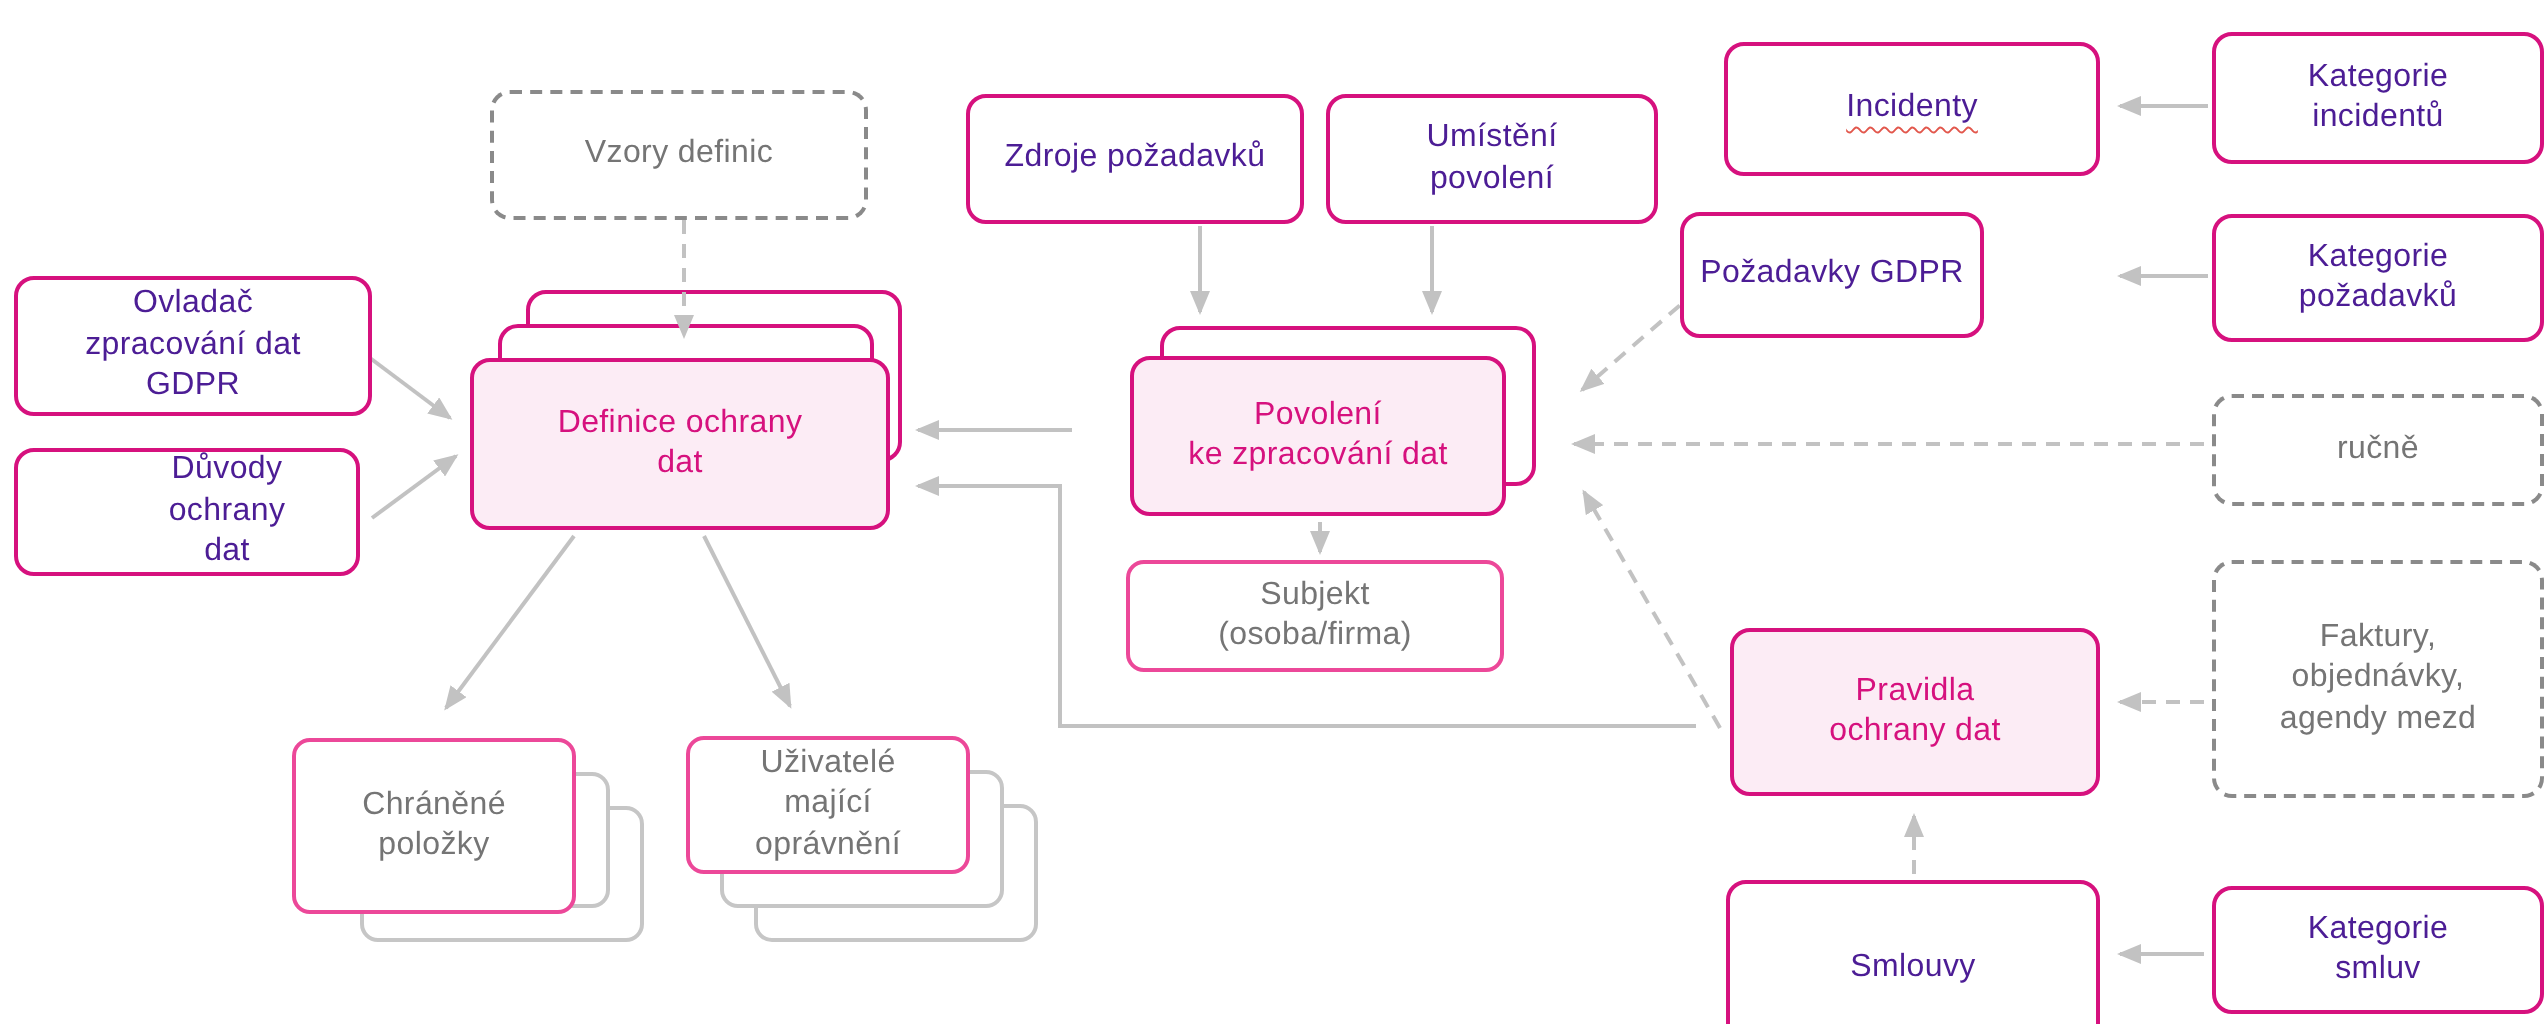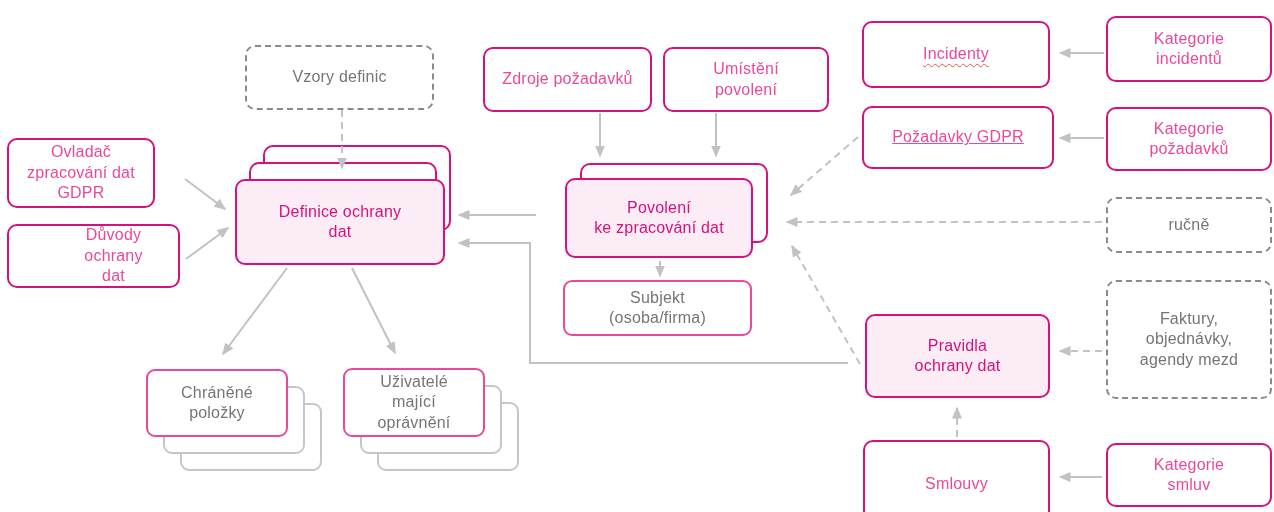--- a/index.html
+++ b/index.html
@@ -6,21 +6,21 @@
   #stage{
     position:relative;width:1274px;height:512px;background:#ffffff;
     font-family:"Liberation Sans", sans-serif;overflow:hidden;
   }
   .node{
     position:absolute;box-sizing:border-box;border-radius:10px;background:#ffffff;
     display:flex;align-items:center;justify-content:center;text-align:center;
     font-size:16px;line-height:1.28;letter-spacing:.2px;z-index:10;
   }
   .node .lbl{white-space:pre-line;padding:2px 6px;}
-  .pink-border{border:2.5px solid #d6117e;color:#ec4899;}
+  .pink-border{border:2.5px solid #d6117e;color:#4c1d95;}
   .pink-filled{border:2.5px solid #d6117e;background:#fcecf5;color:#d6117e;}
   .gray-border{border:2px solid #ec4899;color:#757575;border-radius:9px;}
   .gray-dashed{border:2px dashed #8a8a8a;color:#757575;}
   .echo{position:absolute;box-sizing:border-box;border-radius:10px;background:#ffffff;}
   .echo.pink{border:2.5px solid #d6117e;z-index:1;}
   .echo.gray{border:2px solid #c6c6c6;z-index:1;border-radius:9px;}
   .squiggle{
     text-decoration-line:underline;text-decoration-style:wavy;
     text-decoration-color:#e2574c;text-decoration-thickness:1px;text-underline-offset:4px;
   }
@@ -74,34 +74,34 @@
 
   <div class="node pink-border" style="left:862px;top:21px;width:188px;height:67px;">
     <span class="lbl squiggle">Incidenty</span>
   </div>
 
   <div class="node pink-border" style="left:1106px;top:16px;width:166px;height:66px;">
     <span class="lbl">Kategorie
 incidentů</span>
   </div>
 
-  <div class="node pink-border" style="left:862px;top:106px;width:192px;height:63px;text-decoration:underline;">
+  <div class="node pink-border" style="left:840px;top:106px;width:152px;height:63px;">
     <span class="lbl">Požadavky GDPR</span>
   </div>
 
   <div class="node pink-border" style="left:1106px;top:107px;width:166px;height:64px;">
     <span class="lbl">Kategorie
 požadavků</span>
   </div>
 
   <div class="node gray-dashed" style="left:1106px;top:197px;width:166px;height:56px;">
     <span class="lbl">ručně</span>
   </div>
 
-  <div class="node pink-border" style="left:7px;top:138px;width:148px;height:70px;">
+  <div class="node pink-border" style="left:7px;top:138px;width:179px;height:70px;">
     <span class="lbl">Ovladač
 zpracování dat
 GDPR</span>
   </div>
 
   <div class="node pink-border" style="left:7px;top:224px;width:173px;height:64px;padding-left:40px;">
     <span class="lbl">Důvody ochrany
 dat</span>
   </div>
 
@@ -138,21 +138,21 @@
     <span class="lbl">Smlouvy</span>
   </div>
 
   <div class="node pink-border" style="left:1106px;top:443px;width:166px;height:64px;">
     <span class="lbl">Kategorie
 smluv</span>
   </div>
 
   <div class="echo gray" style="left:180px;top:403px;width:142px;height:68px;z-index:1;"></div>
   <div class="echo gray" style="left:163px;top:386px;width:142px;height:68px;z-index:2;"></div>
-  <div class="node gray-border" style="left:146px;top:369px;width:142px;height:68px;">
+  <div class="node gray-border" style="left:146px;top:369px;width:142px;height:88px;">
     <span class="lbl">Chráněné
 položky</span>
   </div>
 
   <div class="echo gray" style="left:377px;top:402px;width:142px;height:69px;z-index:1;"></div>
   <div class="echo gray" style="left:360px;top:385px;width:142px;height:69px;z-index:2;"></div>
   <div class="node gray-border" style="left:343px;top:368px;width:142px;height:69px;">
     <span class="lbl">Uživatelé
 mající
 oprávnění</span>

